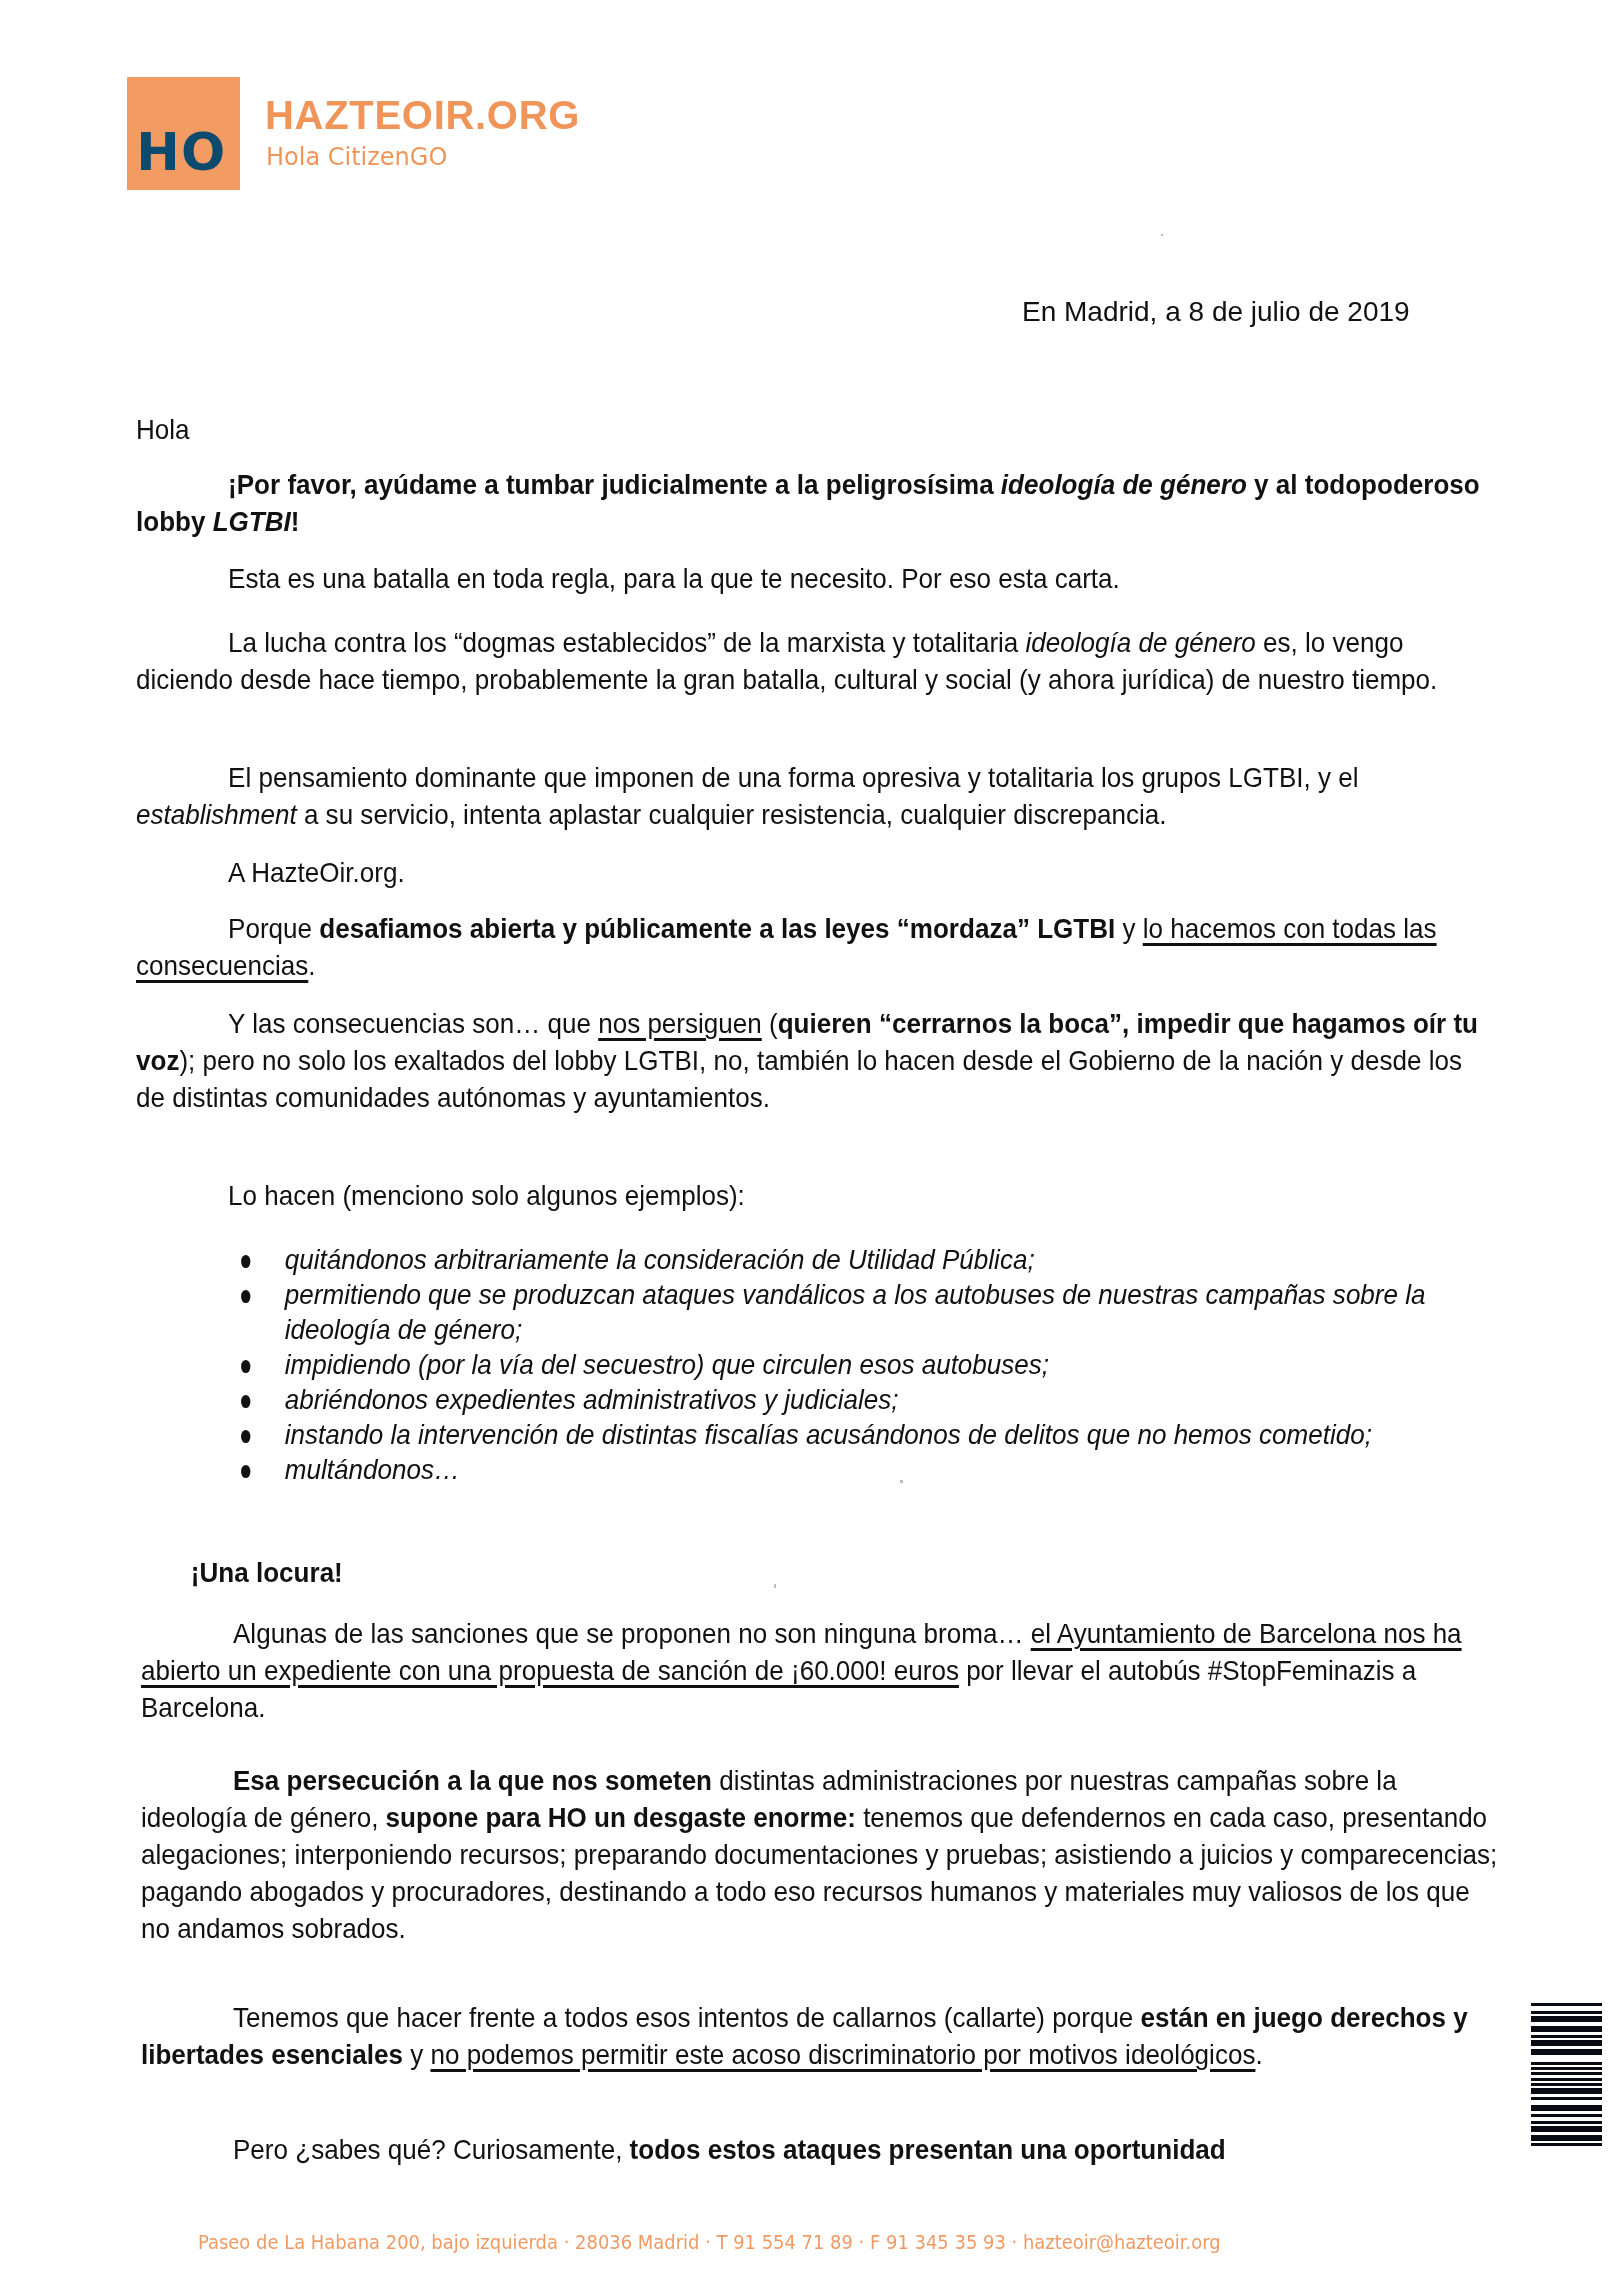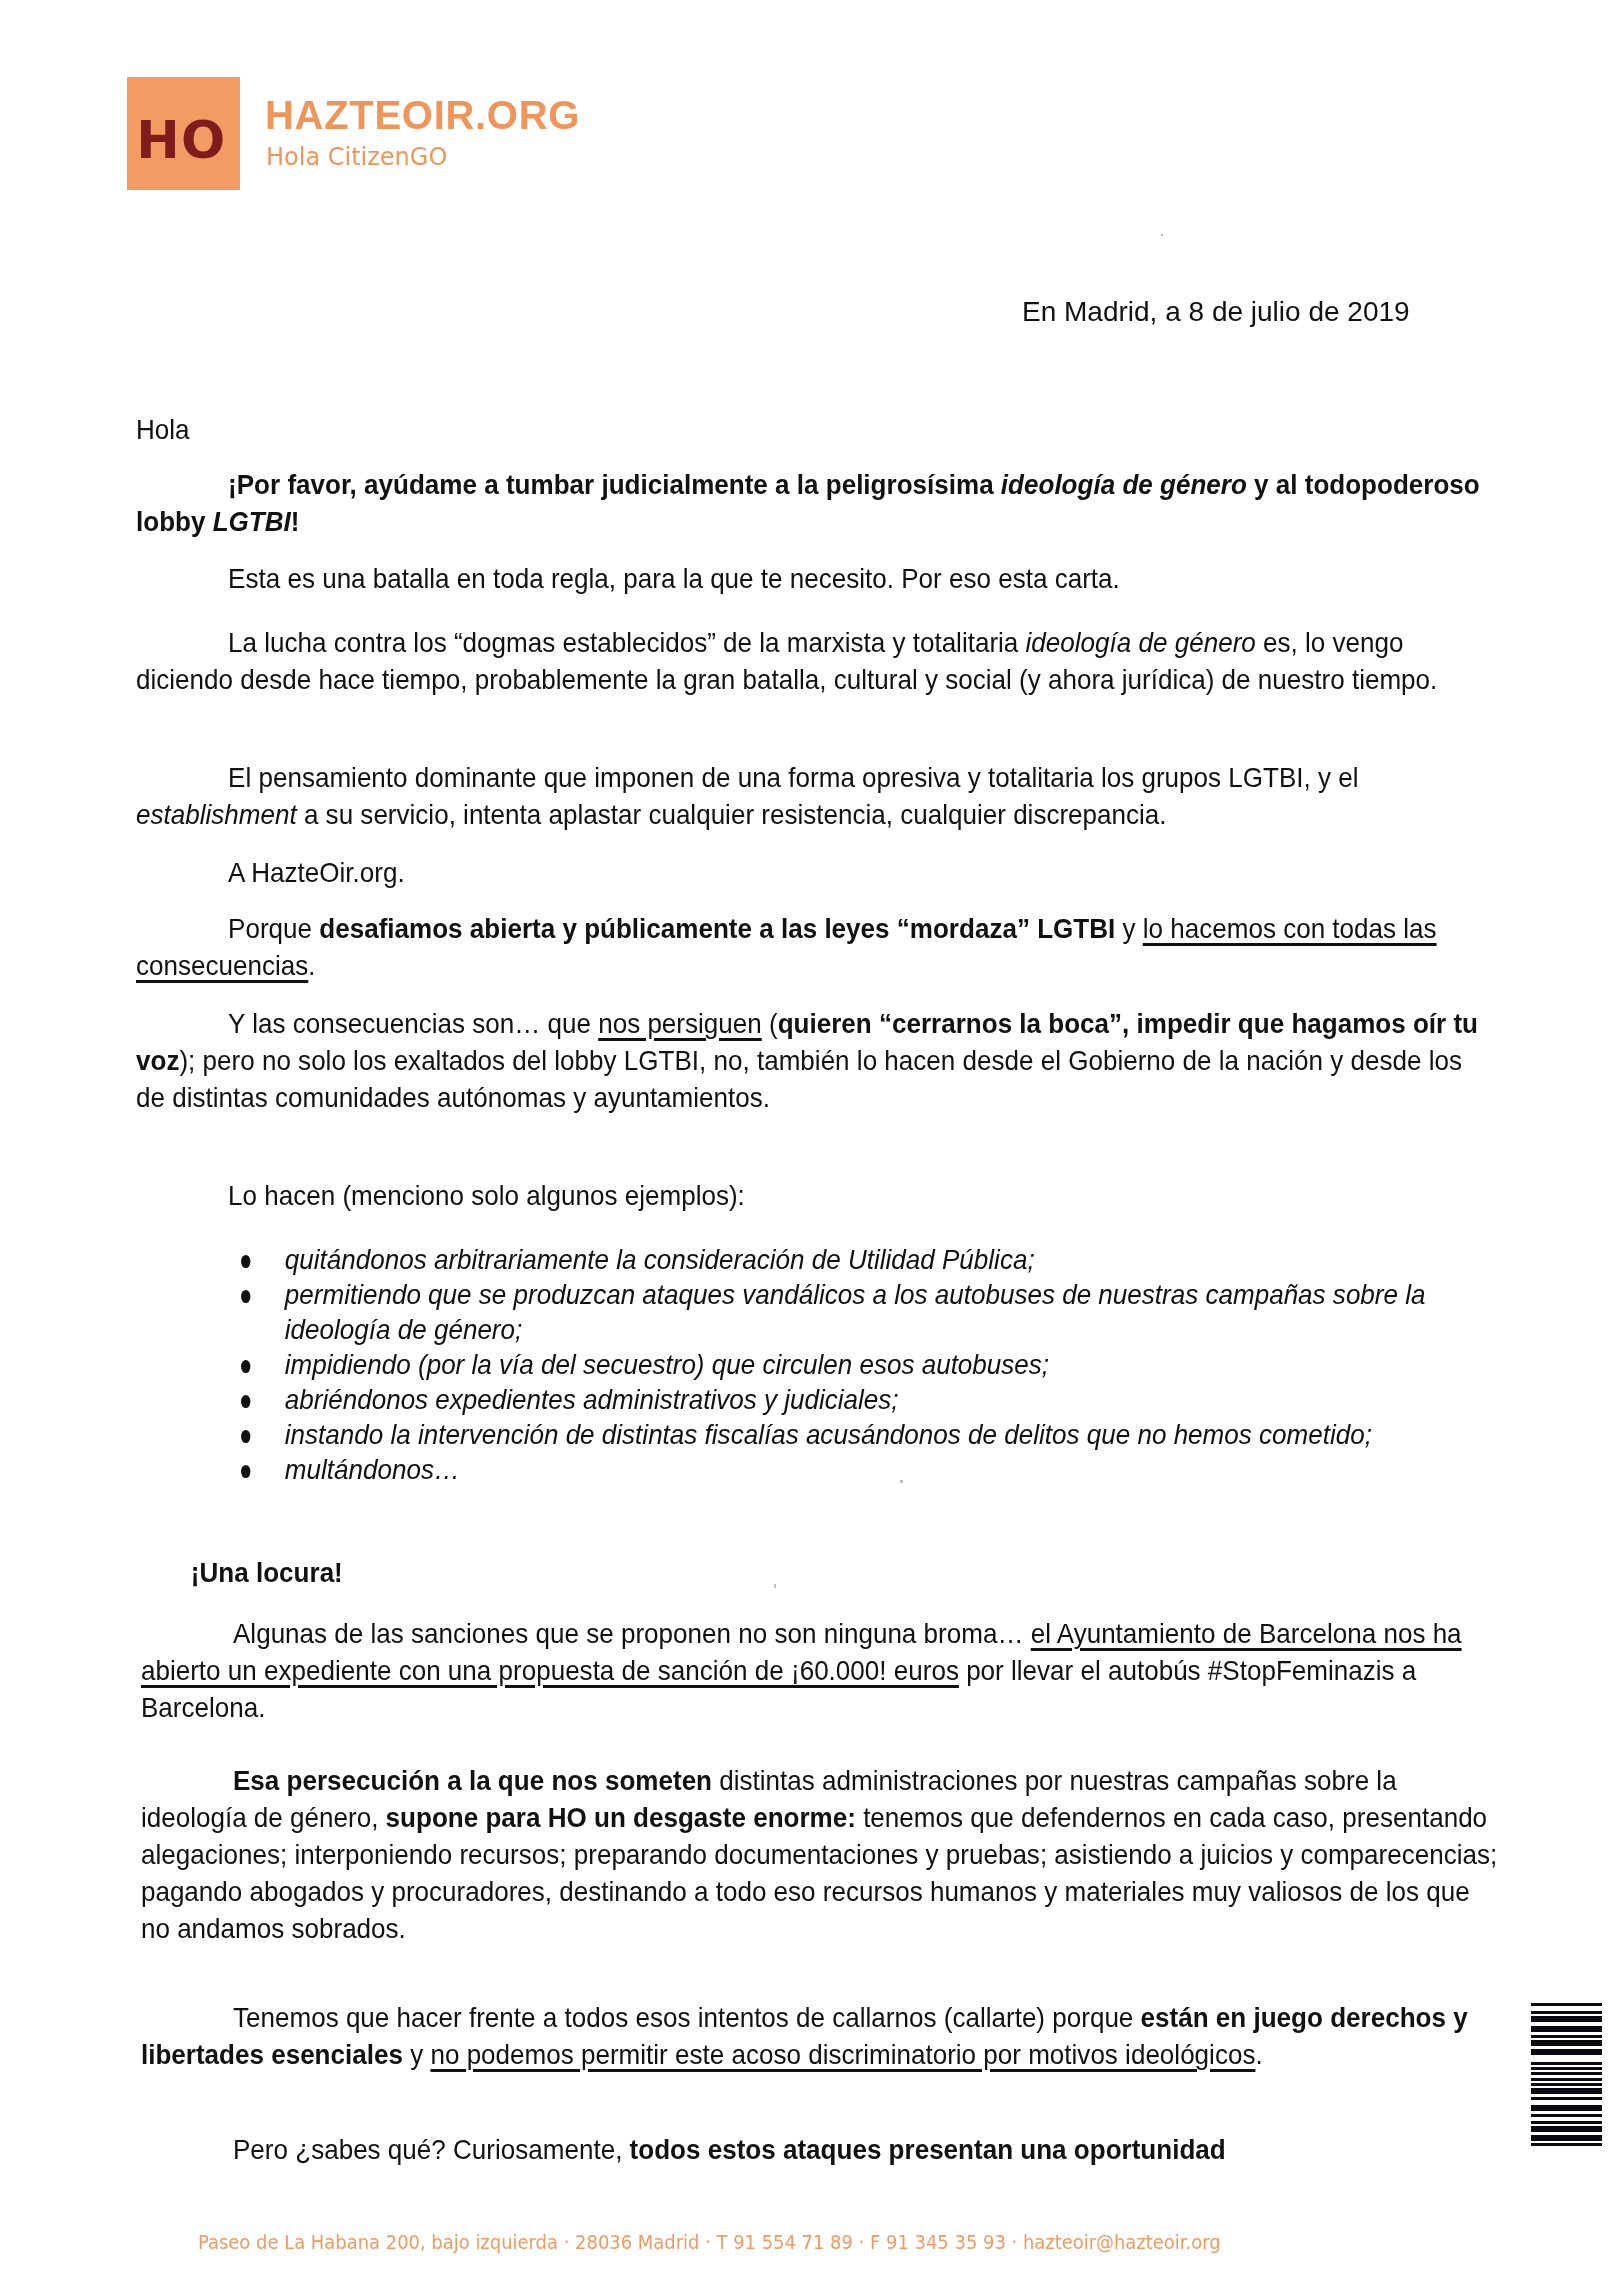--- a/index.html
+++ b/index.html
@@ -5,23 +5,23 @@
   html, body { margin: 0; padding: 0; background: #ffffff; }
   body {
     width: 1609px; height: 2295px; position: relative; overflow: hidden;
     font-family: "Liberation Sans", sans-serif; color: #111111;
   }
   .logo-box {
     position: absolute; left: 127px; top: 77px; width: 113px; height: 113px;
     background: #f29c64;
   }
   .logo-box .mono {
-    position: absolute; left: 9.3px; bottom: 24px;
+    position: absolute; left: 9.3px; bottom: 12px;
     font-family: "DejaVu Sans", sans-serif; font-weight: bold; font-size: 52px; line-height: 1;
-    color: #7f1d1d; letter-spacing: 1.3px;
+    color: #0c4a6e; letter-spacing: 1.3px;
   }
   .logo-name {
     position: absolute; left: 265px; top: 95px;
     font-family: Liberation Sans, sans-serif; font-weight: bold; font-size: 40px; line-height: 1;
     color: #f0955a; letter-spacing: 0.7px;
   }
   .logo-sub {
     position: absolute; left: 266px; top: 145px;
     font-family: "DejaVu Sans", sans-serif; font-size: 24px; line-height: 1;
     color: #f0955a;

